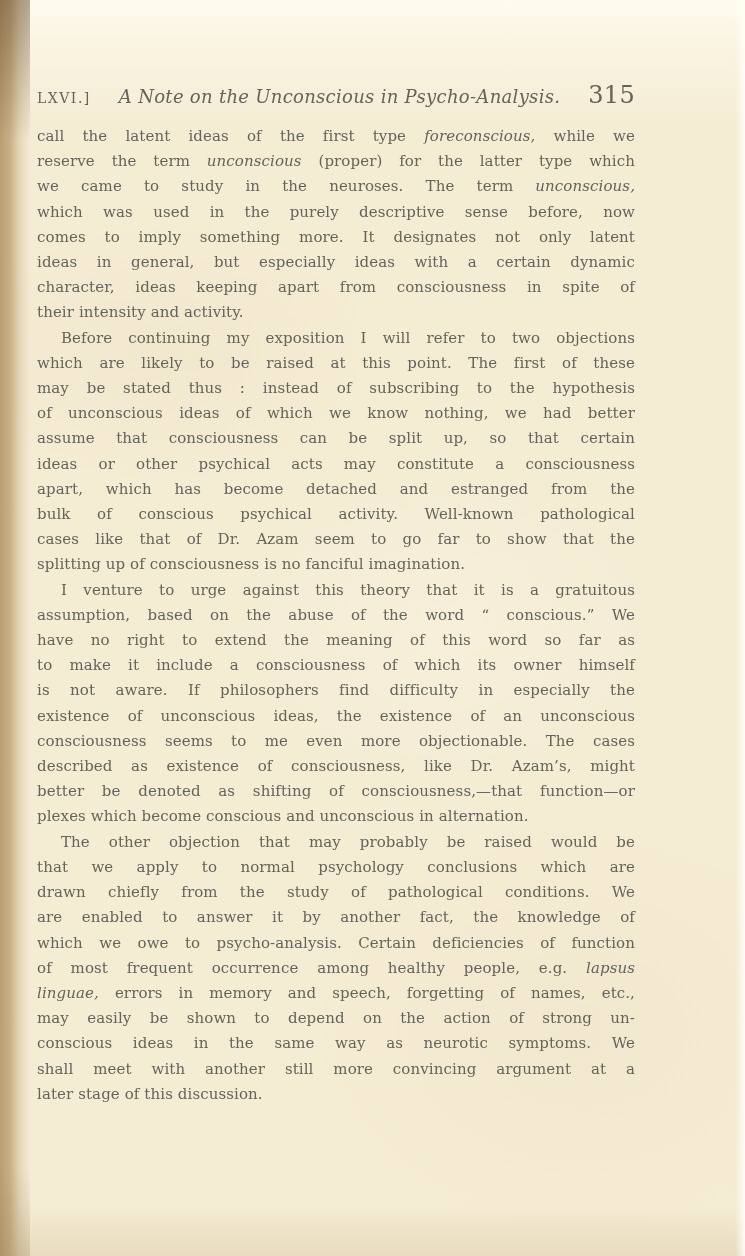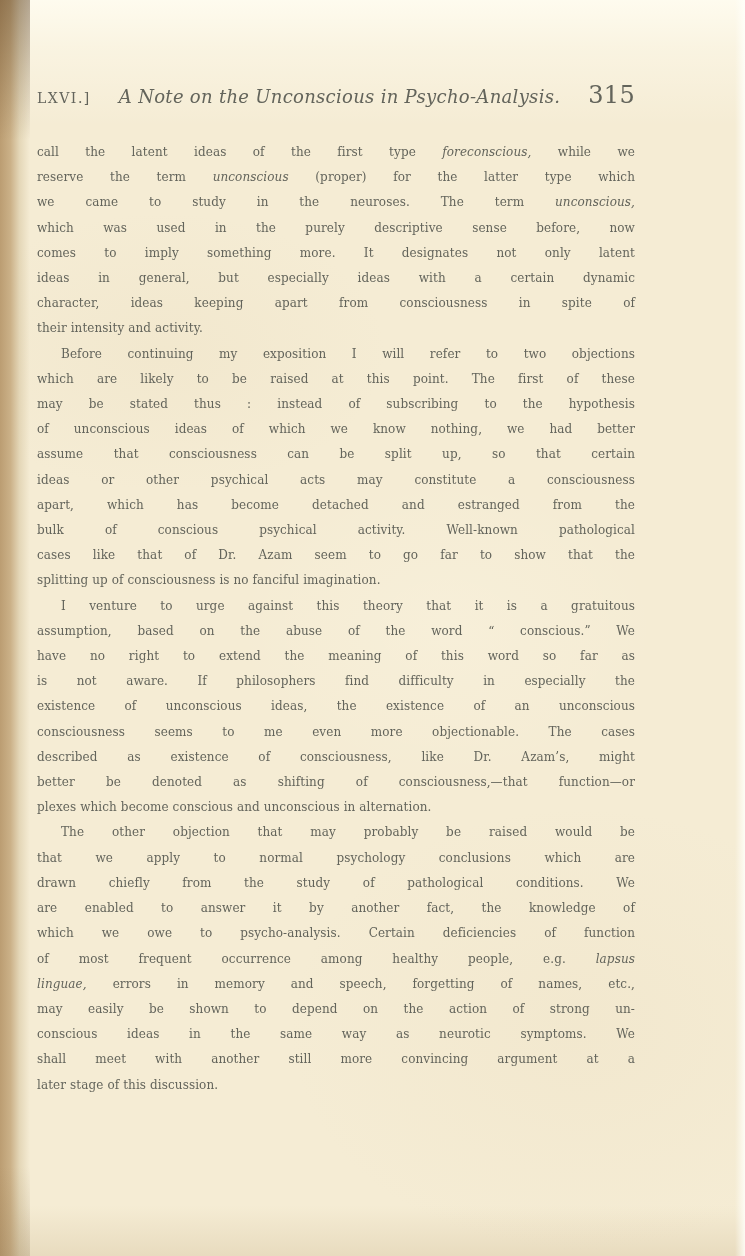--- a/index.html
+++ b/index.html
@@ -57,35 +57,35 @@
     left: 37px;
     top: 84px;
     width: 598px;
   }
   .running-header {
     display: flex;
     justify-content: space-between;
     align-items: baseline;
     font-size: 18px;
     line-height: 22px;
-    margin-bottom: 31px;
+    margin-bottom: 15px;
     letter-spacing: 0.3px;
   }
   .running-header .section {
     font-size: 14px;
     letter-spacing: 1.5px;
   }
   .running-header .title {
     font-style: italic;
   }
   .running-header .pagenum {
     font-size: 24px;
   }
   .page-body {
-    font-size: 12px;
+    font-size: 15px;
     line-height: 25.2px;
     letter-spacing: 0.1px;
   }
   .line {
     text-align: justify;
     text-align-last: justify;
     white-space: normal;
   }
   .line.last {
     text-align-last: left;
@@ -124,20 +124,21 @@
         <div class="line">of unconscious ideas of which we know nothing, we had better</div>
         <div class="line">assume that consciousness can be split up, so that certain</div>
         <div class="line">ideas or other psychical acts may constitute a consciousness</div>
         <div class="line">apart, which has become detached and estranged from the</div>
         <div class="line">bulk of conscious psychical activity. Well-known pathological</div>
         <div class="line">cases like that of Dr. Azam seem to go far to show that the</div>
         <div class="line last">splitting up of consciousness is no fanciful imagination.</div>
         <div class="line indent">I venture to urge against this theory that it is a gratuitous</div>
         <div class="line">assumption, based on the abuse of the word “ conscious.” We</div>
         <div class="line">have no right to extend the meaning of this word so far as</div>
+        <div class="line">to make it include a consciousness of which its owner himself</div>
         <div class="line">is not aware. If philosophers find difficulty in especially the</div>
         <div class="line">existence of unconscious ideas, the existence of an unconscious</div>
         <div class="line">consciousness seems to me even more objectionable. The cases</div>
         <div class="line">described as existence of consciousness, like Dr. Azam’s, might</div>
         <div class="line">better be denoted as shifting of consciousness,—that function—or</div>
         <div class="line last">plexes which become conscious and unconscious in alternation.</div>
         <div class="line indent">The other objection that may probably be raised would be</div>
         <div class="line">that we apply to normal psychology conclusions which are</div>
         <div class="line">drawn chiefly from the study of pathological conditions. We</div>
         <div class="line">are enabled to answer it by another fact, the knowledge of</div>

